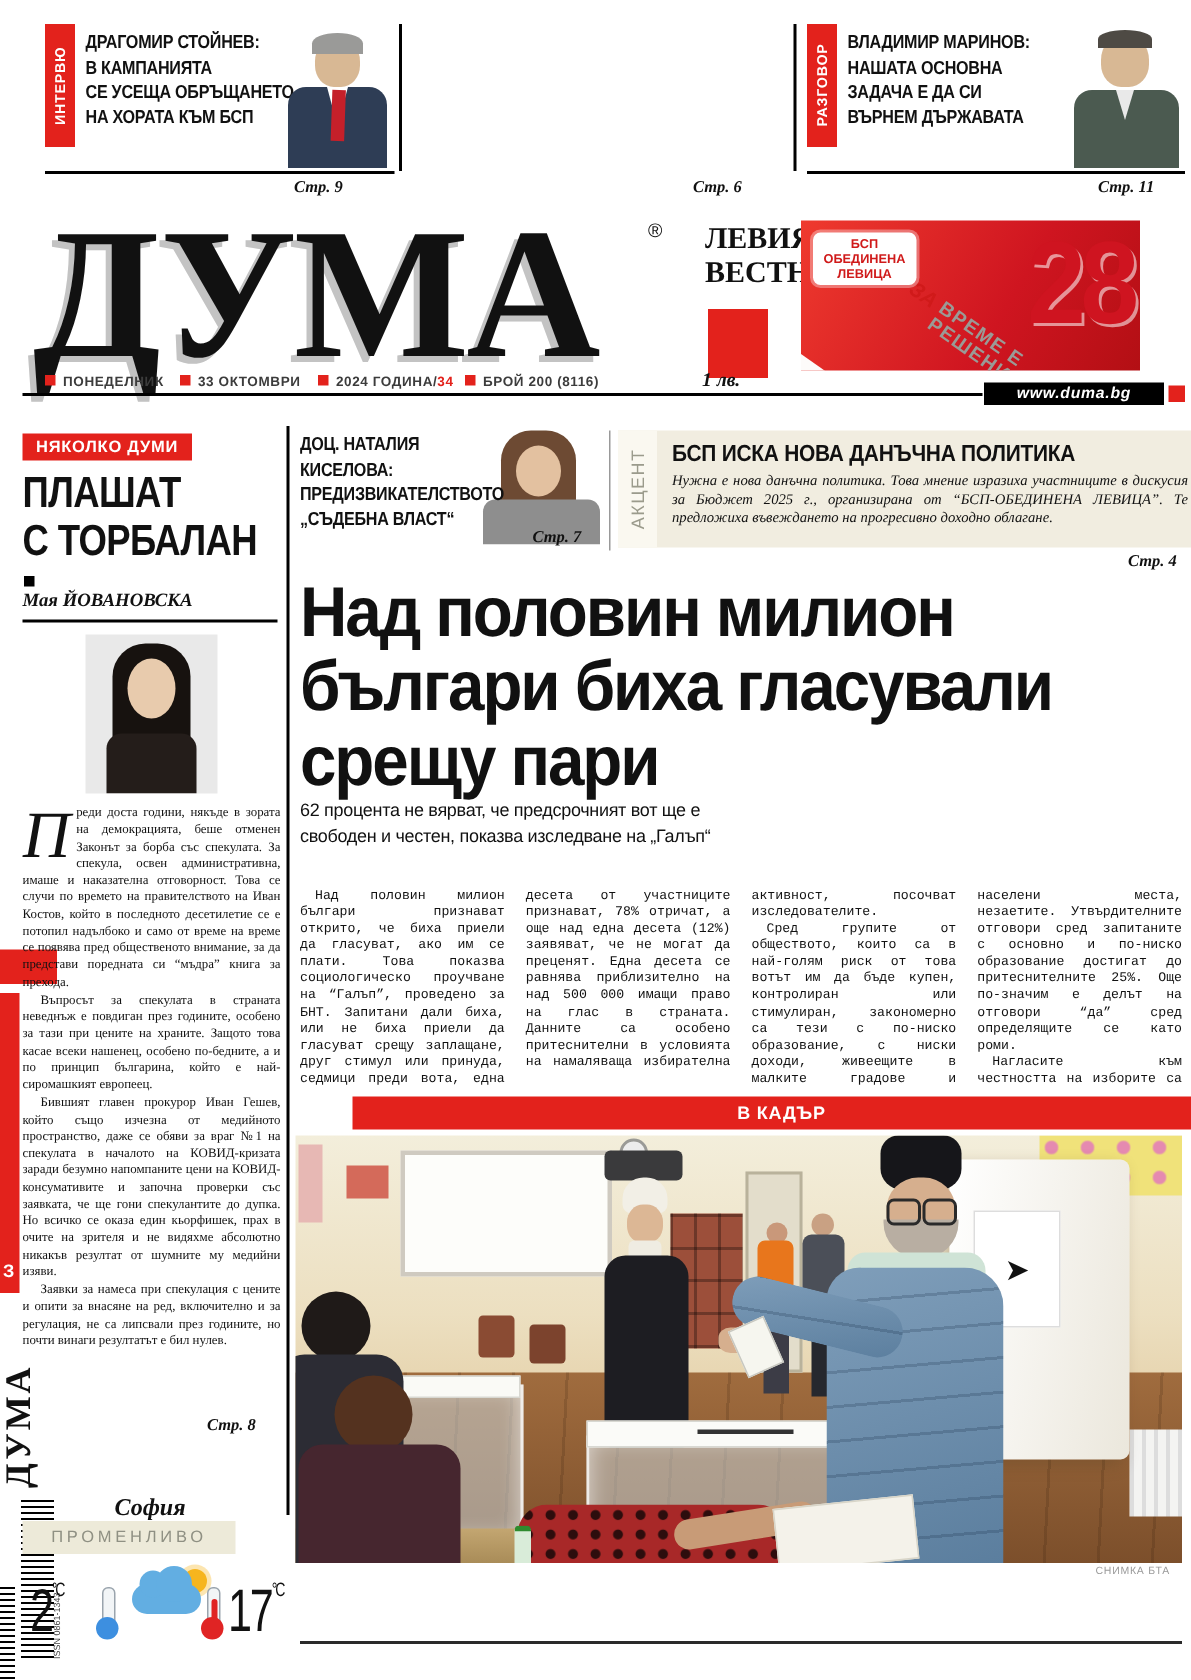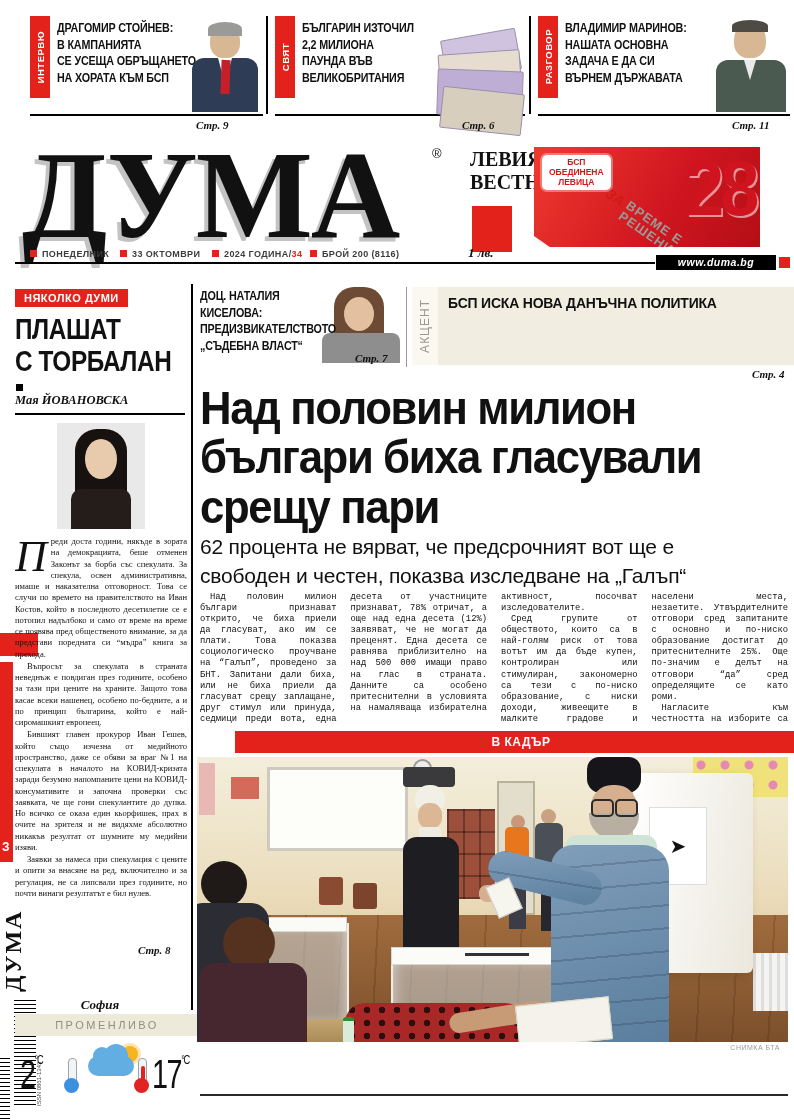--- a/index.html
+++ b/index.html
@@ -58,21 +58,21 @@
   .barcode{background:repeating-linear-gradient(180deg,#000 0 1.5px,#fff 1.5px 4px);}
   
   .akcent{left:412px;top:287px;width:382px;height:78px;background:#f1ede0;}
   .aktag{position:absolute;left:0;top:0;width:26px;height:78px;background:#faf8f0;color:#9b9b8c;
          font-size:12px;letter-spacing:1px;display:flex;align-items:center;justify-content:center;}
   .aktitle{position:absolute;left:36px;top:7px;width:380px;font-weight:bold;font-size:15.5px;letter-spacing:-.2px;transform:scaleX(.9);}
   .aktext{position:absolute;left:36px;top:28px;width:344px;font-family:"Liberation Serif",serif;font-style:italic;
           font-size:9.8px;line-height:1.3;text-align:justify;}
   
   .mainhead{font-weight:bold;font-size:47px;line-height:1.05;letter-spacing:-1.5px;transform:scaleX(.93);}
-  .subhead{font-size:21px;line-height:1.4;letter-spacing:-.2px;}
+  .subhead{font-size:12px;line-height:1.4;letter-spacing:-.2px;}
   .bodycols{column-count:4;column-gap:14px;font-family:"Liberation Serif",serif;font-size:8.8px;line-height:1.26;
             text-align:justify;height:136px;overflow:hidden;}
   .bodycols p{margin:0;text-indent:10px;}
   .vkadar{background:#e3221c;color:#fff;font-weight:bold;font-size:12px;text-align:center;line-height:22px;letter-spacing:.5px;}
   .caption{font-family:"Liberation Serif",serif;font-style:italic;font-size:11.5px;line-height:1.3;}
   .credit{font-size:7px;color:#9b9b9b;letter-spacing:.5px;text-align:right;}
   
   .photo{left:197px;top:757px;width:591px;height:285px;overflow:hidden;
          background:linear-gradient(180deg,#f3eedb 0,#ecdfc0 42%,#e7d5b0 58%);}
   .photo *{position:absolute;}
@@ -99,35 +99,20 @@
     <div class="portrait" style="left:158px;">
       <div class="phead" style="left:22px;top:6px;width:30px;height:34px;"></div>
       <div class="abs" style="left:20px;top:4px;width:34px;height:14px;border-radius:50% 50% 0 0;background:#9a9a98;"></div>
       <div class="pbody" style="left:4px;top:40px;width:66px;height:54px;background:#2e3d55;"></div>
       <div class="abs" style="left:30px;top:40px;width:14px;height:26px;background:#fff;clip-path:polygon(0 0,100% 0,50% 100%);"></div>
       <div class="ptie" style="left:33px;top:42px;"></div>
     </div>
   </div>
   <div class="tsep" style="left:266px;"></div>
 
-  <div class="teaser" style="left:275px;width:250px;">
-    <div class="ttag">
-        <span class="vtag">СВЯТ</span>
-      </div>
-    <div class="thead pre cond" style="width:160px;">БЪЛГАРИН ИЗТОЧИЛ
-2,2 МИЛИОНА
-ПАУНДА ВЪВ
-ВЕЛИКОБРИТАНИЯ</div>
-    <div class="portrait" style="left:162px;width:86px;height:98px;overflow:visible;">
-      <div class="money" style="left:6px;top:16px;width:74px;height:40px;background:#cfc3e0;transform:rotate(-10deg);"></div>
-      <div class="money" style="left:2px;top:34px;width:80px;height:42px;background:#e6ddd0;transform:rotate(-4deg);"></div>
-      <div class="money" style="left:0px;top:52px;width:84px;height:44px;background:#beaed6;transform:rotate(2deg);"></div>
-      <div class="money" style="left:4px;top:72px;width:80px;height:40px;background:#d8cebe;transform:rotate(6deg);"></div>
-    </div>
-  </div>
   <div class="tsep" style="left:529px;"></div>
 
   <div class="teaser" style="left:538px;width:252px;">
     <div class="ttag">
         <span class="vtag">РАЗГОВОР</span>
       </div>
     <div class="thead pre cond">ВЛАДИМИР МАРИНОВ:
 НАШАТА ОСНОВНА
 ЗАДАЧА Е ДА СИ
 ВЪРНЕМ ДЪРЖАВАТА</div>
@@ -194,22 +179,22 @@
   </div>
 
   <div class="abs opbody" style="left:15px;top:536px;width:172px;height:404px;overflow:hidden;">
     <p class="first"><span class="dropcap">П</span><span>реди доста години, някъде в зората на демокрацията, беше отменен Законът за борба със спекулата. За спекула, освен административна, имаше и наказателна отговорност. Това се случи по времето на правителството на Иван Костов, който в последното десетилетие се е потопил надълбоко и само от време на време се появява пред общественото внимание, за да представи поредната си “мъдра” книга за прехода.</span></p>
     <p>Въпросът за спекулата в страната неведнъж е повдиган през годините, особено за тази при цените на храните. Защото това касае всеки нашенец, особено по-бедните, а и по принцип българина, който е най-сиромашкият европеец.</p>
     <p>Бившият главен прокурор Иван Гешев, който също изчезна от медийното пространство, даже се обяви за враг №1 на спекулата в началото на КОВИД-кризата заради безумно напомпаните цени на КОВИД-консумативите и започна проверки със заявката, че ще гони спекулантите до дупка. Но всичко се оказа един кьорфишек, прах в очите на зрителя и не видяхме абсолютно никакъв резултат от шумните му медийни изяви.</p>
     <p>Заявки за намеса при спекулация с цените и опити за внасяне на ред, включително и за регулация, не са липсвали през годините, но почти винаги резултатът е бил нулев.</p>
   </div>
   <div class="abs pageref" style="left:138px;top:944px;">Стр. 8</div>
 
-  <div class="abs serif" style="left:15px;top:997px;width:170px;text-align:center;font-weight:bold;font-style:italic;font-size:13px;">София</div>
-  <div class="abs weatherstrip" style="left:15px;top:1014px;width:184px;height:22px;">ПРОМЕНЛИВО</div>
+  <div class="abs serif" style="left:15px;top:997px;width:170px;text-align:center;font-weight:bold;font-style:italic;font-size:16px;">София</div>
+  <div class="abs weatherstrip" style="left:15px;top:1014px;width:142px;height:22px;">ПРОМЕНЛИВО</div>
   <div class="abs temp" style="left:20px;top:1052px;"><span>2</span><span class="deg">°C</span></div>
   <div class="abs" style="left:64px;top:1058px;width:16px;height:36px;">
     <div class="thermo-tube"></div>
     <div class="thermo-bulb" style="background:#3d8fe0;"></div>
   </div>
   <div class="sun abs" style="left:122px;top:1046px;"></div>
   <div class="cloud abs" style="left:88px;top:1056px;"></div>
   <div class="abs" style="left:134px;top:1058px;width:16px;height:36px;">
     <div class="thermo-tube"></div>
     <div class="abs" style="left:7px;top:8px;width:4px;height:16px;background:#e02424;border-radius:2px;"></div>
@@ -227,20 +212,21 @@
 ПРЕДИЗВИКАТЕЛСТВОТО
 „СЪДЕБНА ВЛАСТ“</div>
   <div class="abs pageref" style="left:355px;top:352px;">Стр. 7</div>
   <div class="abs" style="left:406px;top:287px;width:1px;height:80px;background:#999;"></div>
 
   <div class="abs akcent">
     <div class="aktag">
         <span class="vtag">АКЦЕНТ</span>
       </div>
     <div class="aktitle cond">БСП ИСКА НОВА ДАНЪЧНА ПОЛИТИКА</div>
+    <div class="aktext">Нужна е нова данъчна политика. Това мнение изразиха участниците в дискусия за Бюджет 2025 г., организирана от “БСП-ОБЕДИНЕНА ЛЕВИЦА”. Те предложиха въвеждането на прогресивно доходно облагане.</div>
   </div>
   <div class="abs pageref" style="left:752px;top:368px;">Стр. 4</div>
 
   <div class="abs mainhead pre cond" style="left:200px;top:383px;width:640px;">Над половин милион
 българи биха гласували
 срещу пари</div>
   <div class="abs subhead pre" style="left:200px;top:532px;width:580px;">62 процента не вярват, че предсрочният вот ще е
 свободен и честен, показва изследване на „Галъп“</div>
   <div class="abs bodycols" style="left:200px;top:592px;width:588px;font-family:Liberation Mono, monospace;">
     <p>Над половин милион българи признават открито, че биха приели да гласуват, ако им се плати. Това показва социологическо проучване на “Галъп”, проведено за БНТ. Запитани дали биха, или не биха приели да гласуват срещу заплащане, друг стимул или принуда, седмици преди вота, една десета от участниците признават, 78% отричат, а още над една десета (12%) заявяват, че не могат да преценят. Една десета се равнява приблизително на над 500 000 имащи право на глас в страната. Данните са особено притеснителни в условията на намаляваща избирателна активност, посочват изследователите.</p>

